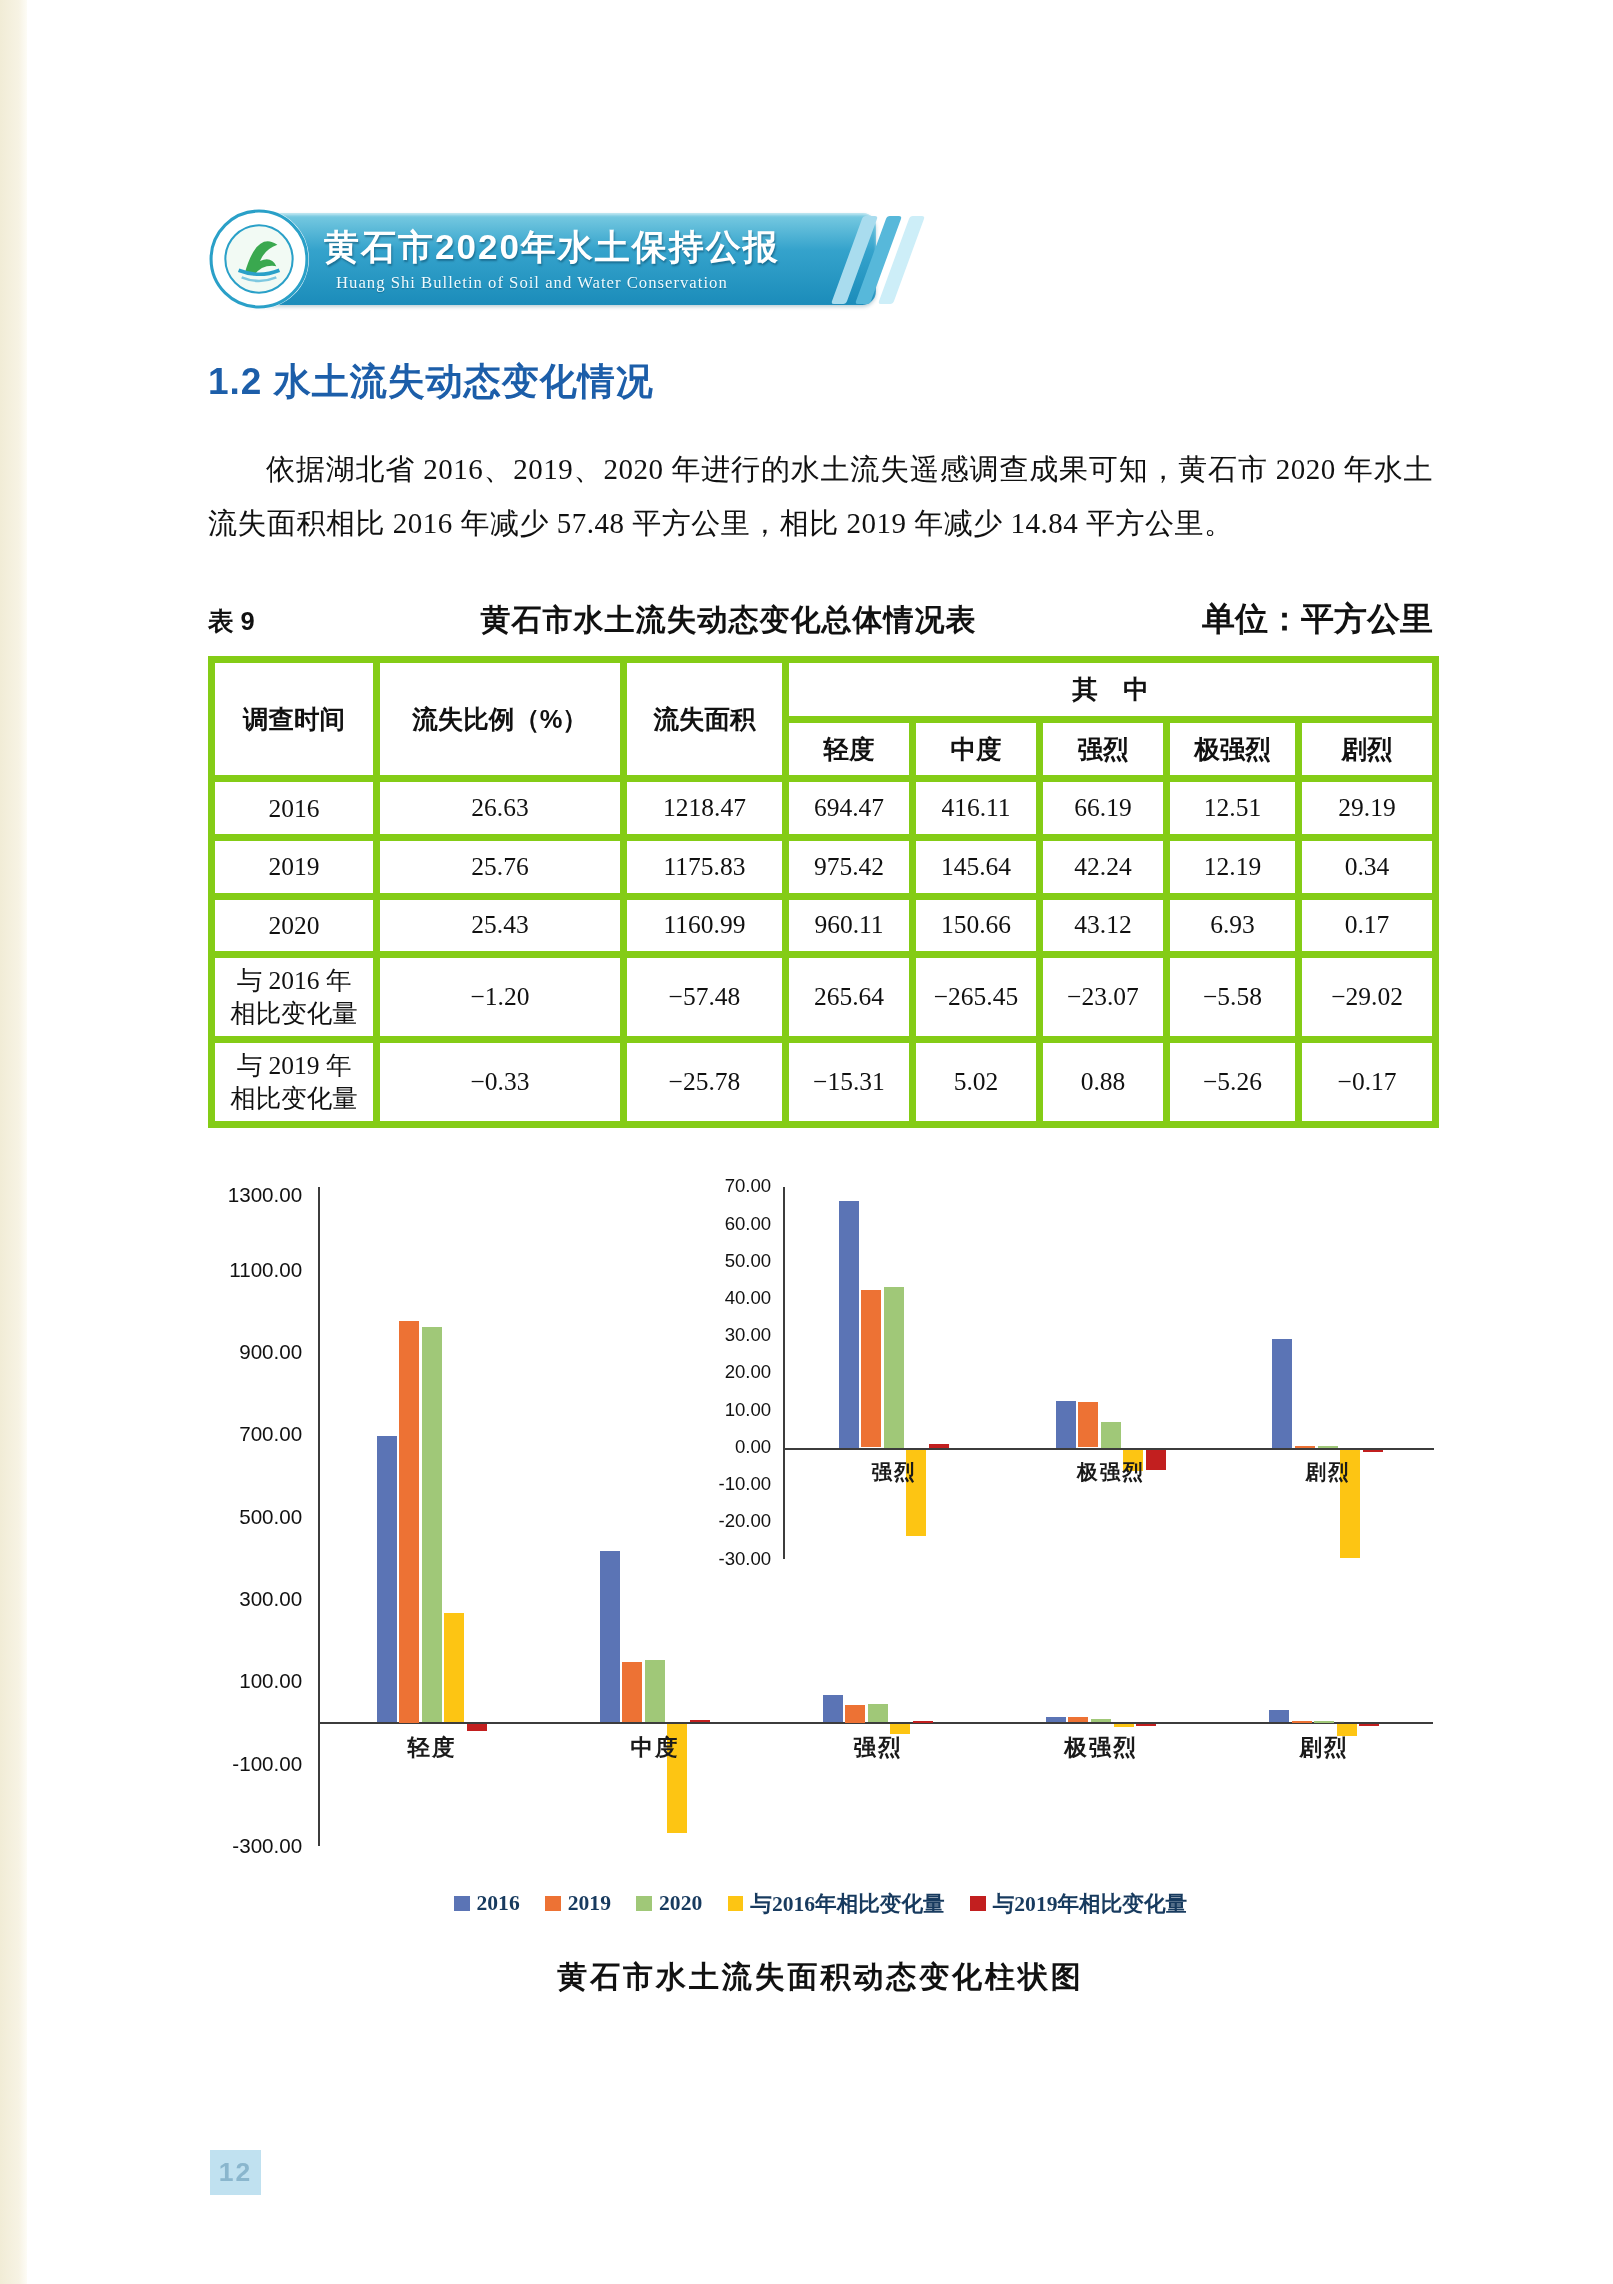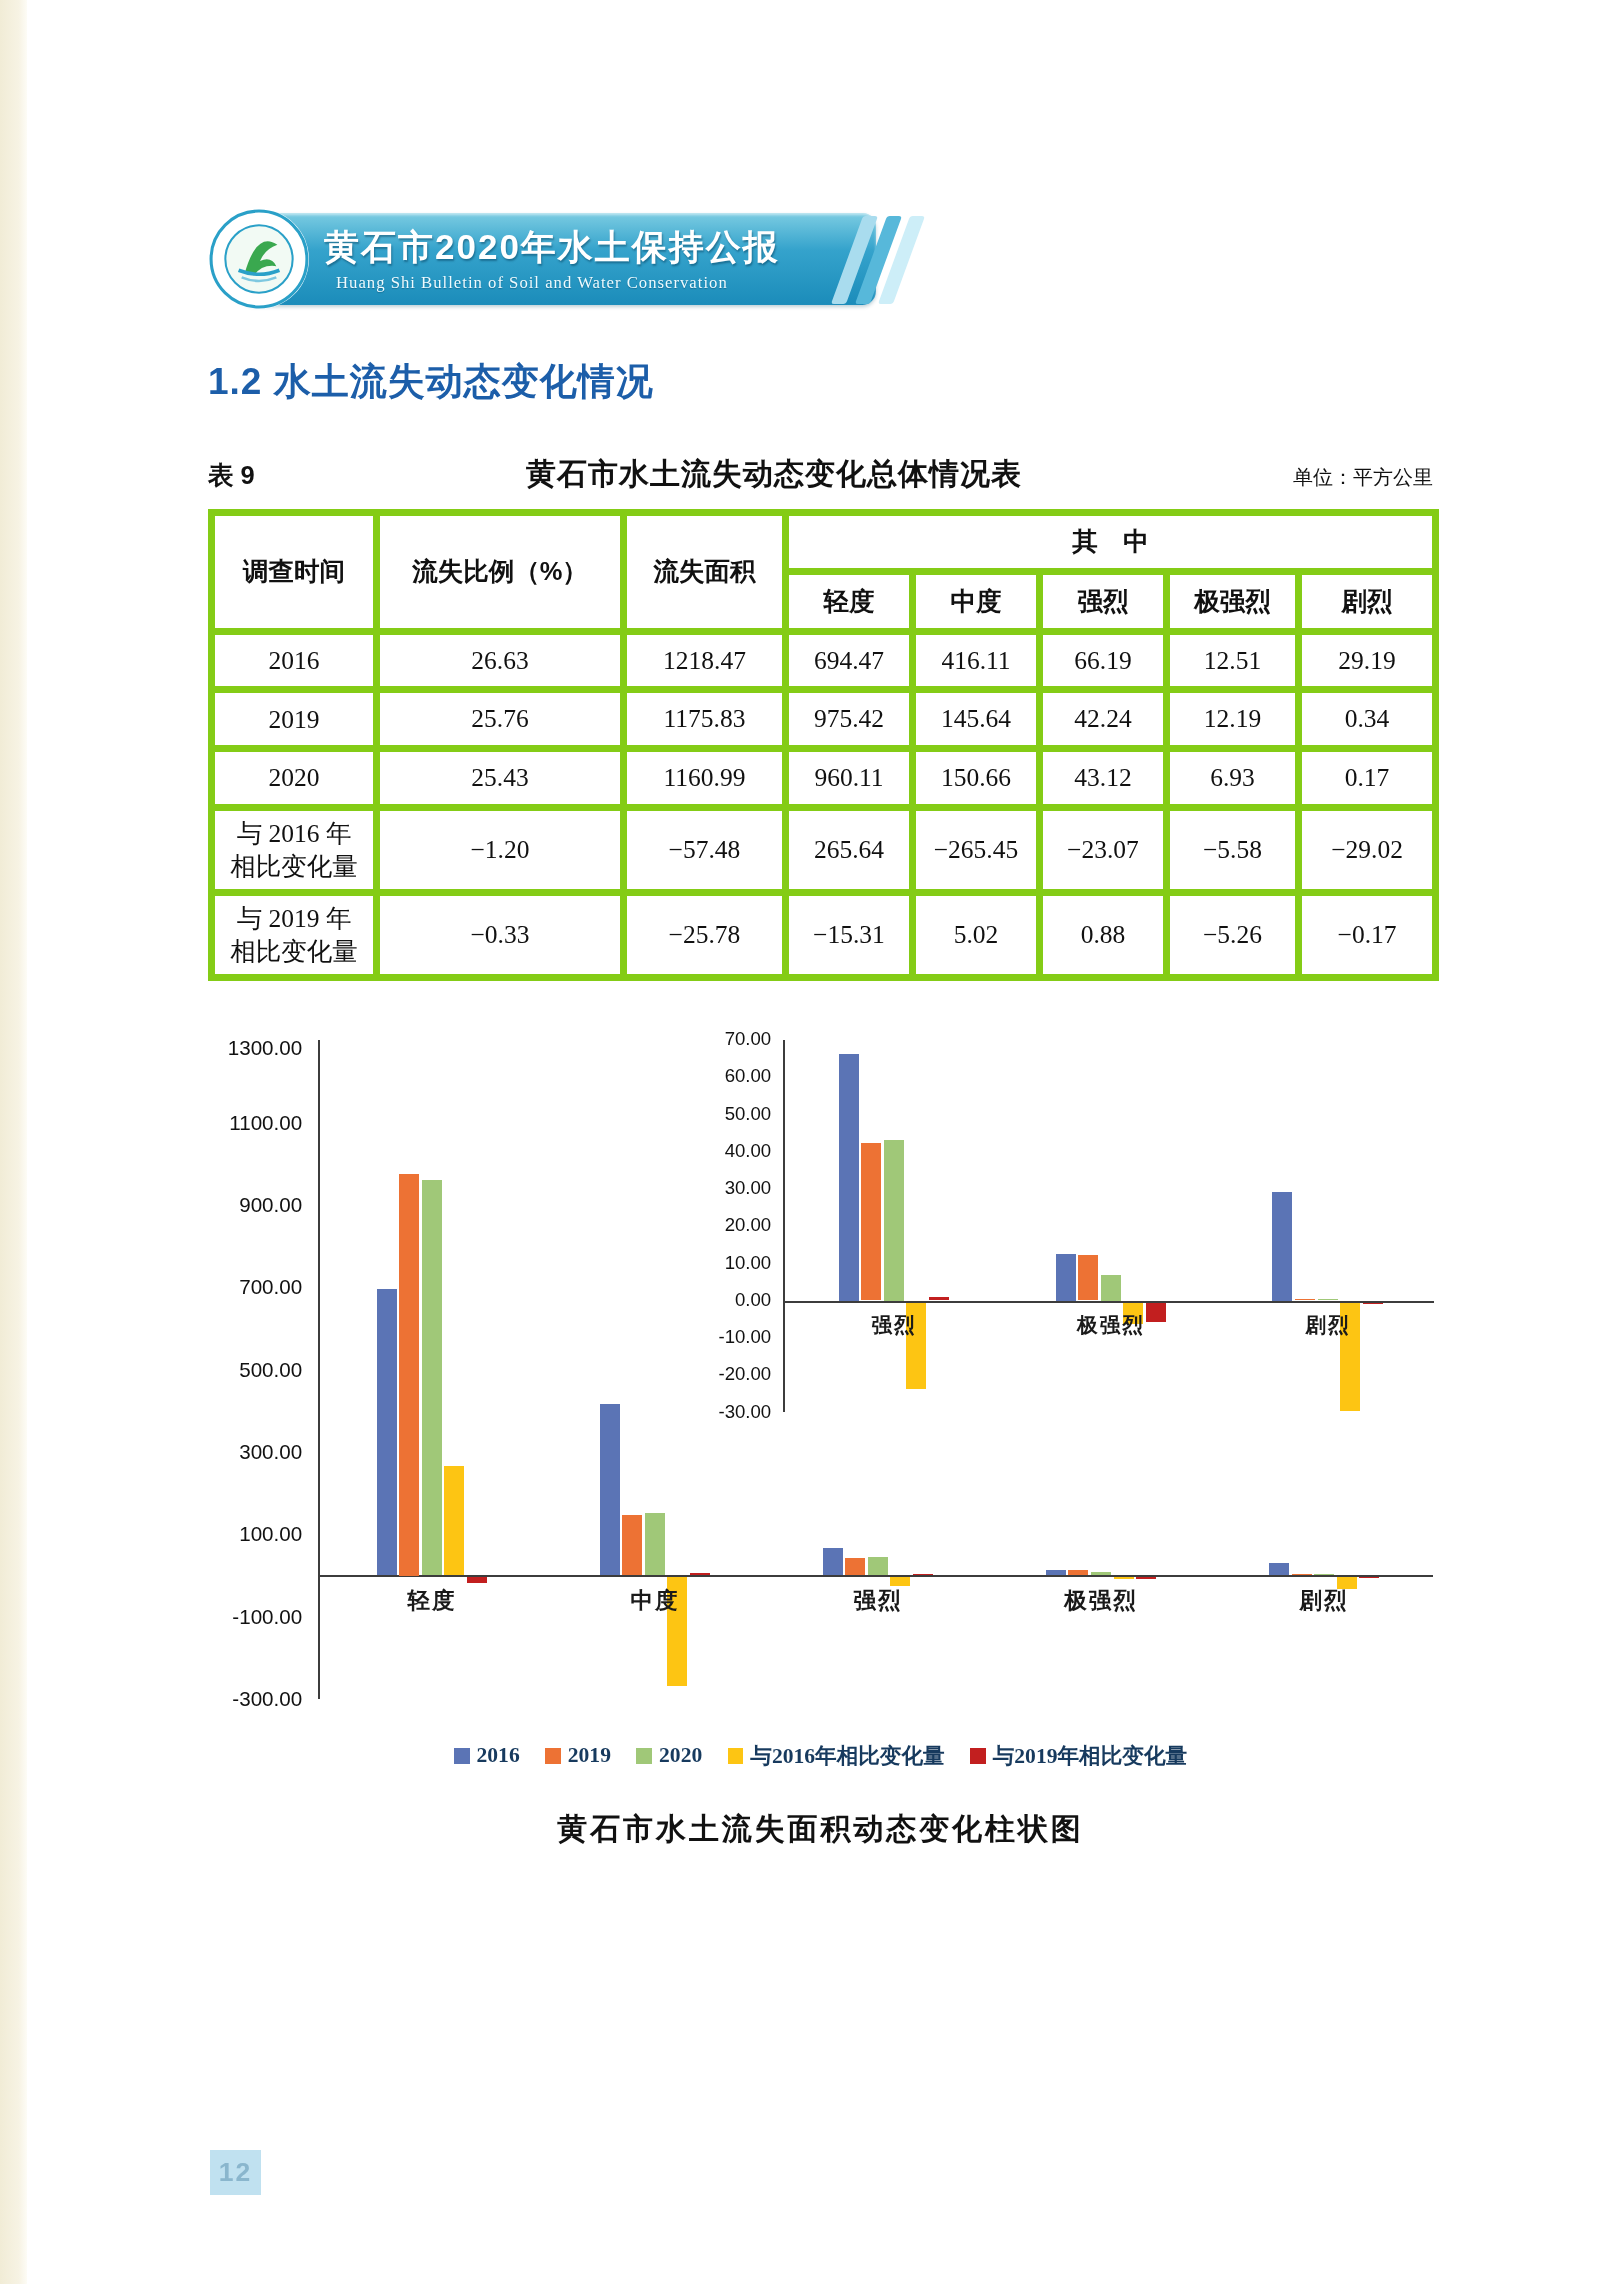--- a/index.html
+++ b/index.html
@@ -52,21 +52,21 @@
   }
   .para {
     margin-top:35px; font-size:29px; line-height:1.87; text-align:justify;
     text-indent:2em; letter-spacing:0.5px;
   }
 
   
   .tbl-cap { margin-top:47px; display:flex; align-items:baseline; }
   .tbl-label { font-family:"Liberation Sans", sans-serif; font-weight:bold; font-size:25.5px; }
   .tbl-title { flex:1; text-align:center; font-family:"Liberation Sans", sans-serif; font-weight:bold; font-size:30px; letter-spacing:1px; }
-  .tbl-unit { font-family:"Liberation Sans", sans-serif; font-weight:normal; font-size:20px; }
+  .tbl-unit { font-family:"Liberation Sans", sans-serif; font-weight:bold; font-size:33px; }
   table { width:100%; border-collapse:collapse; margin-top:13.7px; table-layout:fixed; }
   th,td { border:7px solid #84cc16; text-align:center; vertical-align:middle; }
   th { font-family:"Liberation Sans", sans-serif; font-weight:bold; font-size:25.5px; padding:8.8px 3.9px; }
   td { font-size:25.5px; padding:10.8px 3.9px; font-family:"Liberation Serif", serif; }
   td.rowlab { padding:5.9px 13.7px; line-height:1.3; }
 
   
   .chart { position:relative; margin-top:59px; height:686px; font-family:"Liberation Sans", sans-serif; }
   .main-axis { position:absolute; left:0; top:0; width:102px; height:659px; }
   .tick { position:absolute; right:7.8px; font-size:20.6px; color:#111; line-height:23.5px; width:100%; text-align:right; }
@@ -124,20 +124,21 @@
           <path d="M36 64 Q48 22 68 36 Q56 40 51 52 Q62 47 67 57 Q53 55 45 66 Z" fill="#3aa84f"></path>
           <path d="M30 61 Q50 69 70 61" stroke="#2aa0c8" stroke-width="3.5" fill="none"></path>
           <path d="M33 68 Q50 75 67 68" stroke="#7ec8e0" stroke-width="2.5" fill="none"></path>
         </svg>
       </div>
       <div class="banner-title">黄石市2020年水土保持公报</div>
       <div class="banner-sub">Huang Shi Bulletin of Soil and Water Conservation</div>
     </div>
 
     <div class="h1">1.2 水土流失动态变化情况</div>
+    <p class="para">依据湖北省 2016、2019、2020 年进行的水土流失遥感调查成果可知，黄石市 2020 年水土流失面积相比 2016 年减少 57.48 平方公里，相比 2019 年减少 14.84 平方公里。</p>
 
     <div class="tbl-cap">
       <span class="tbl-label">表 9</span>
       <span class="tbl-title">黄石市水土流失动态变化总体情况表</span>
       <span class="tbl-unit">单位：平方公里</span>
     </div>
 
     <table>
       <colgroup>
         <col style="width:165px">

